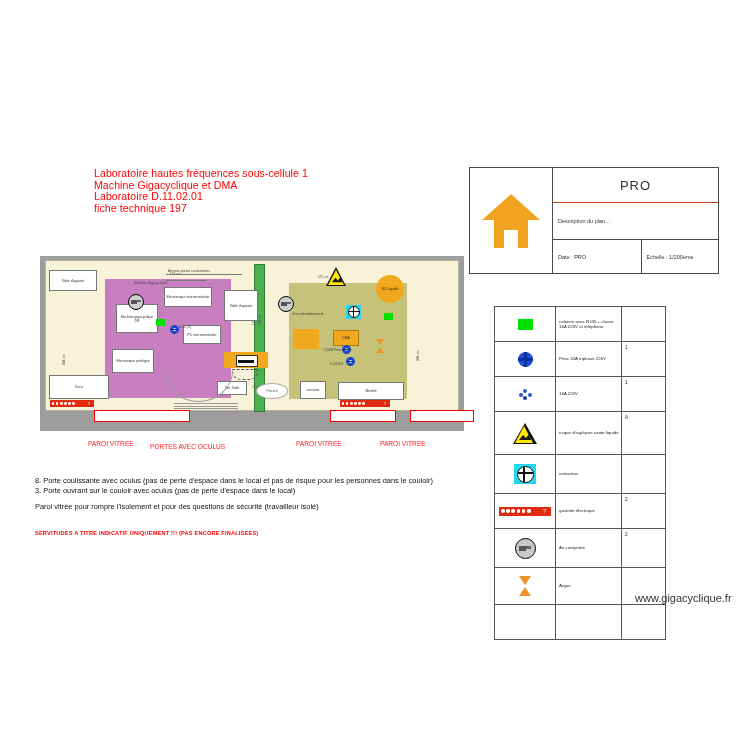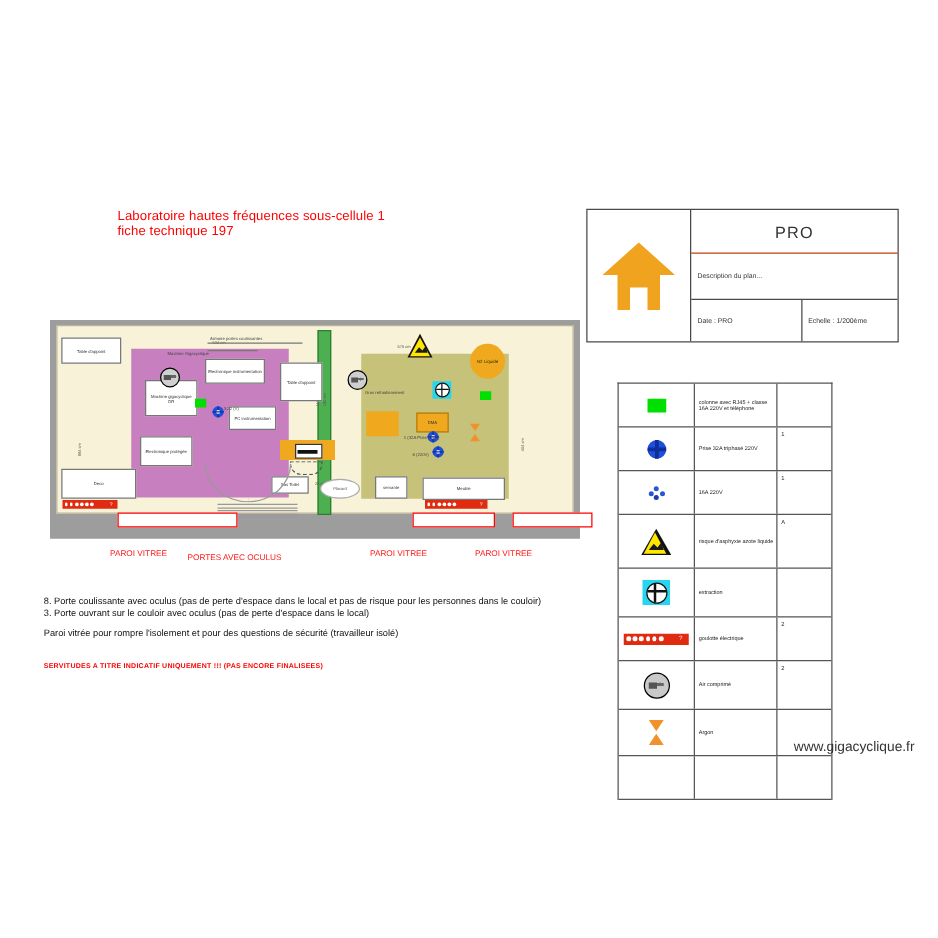--- a/index.html
+++ b/index.html
@@ -124,20 +124,22 @@
 
   .door-arc{position:absolute;border:1px solid #999;border-radius:0 0 0 100%;border-top:none;border-right:none;}
   .stairs{position:absolute;}
   .stairs i{display:block;height:1px;background:#999;margin-bottom:1.6px;}
 </style>
 </head>
 <body>
 
 <div class="abs" id="title-block">
   <div>Laboratoire hautes fréquences sous-cellule 1</div>
+  <div>Machine Gigacyclique et DMA</div>
+  <div>Laboratoire D.11.02.01</div>
   <div>fiche technique 197</div>
 </div>
 
 <div class="abs" id="cartouche">
   <div id="cartouche-logo">
     <svg class="house-svg" viewBox="0 0 62 58">
       <path d="M31 2 L60 28 L48 28 L48 56 L38 56 L38 38 L24 38 L24 56 L14 56 L14 28 L2 28 Z" fill="#f0a31e"></path>
     </svg>
   </div>
   <div id="cartouche-right">

